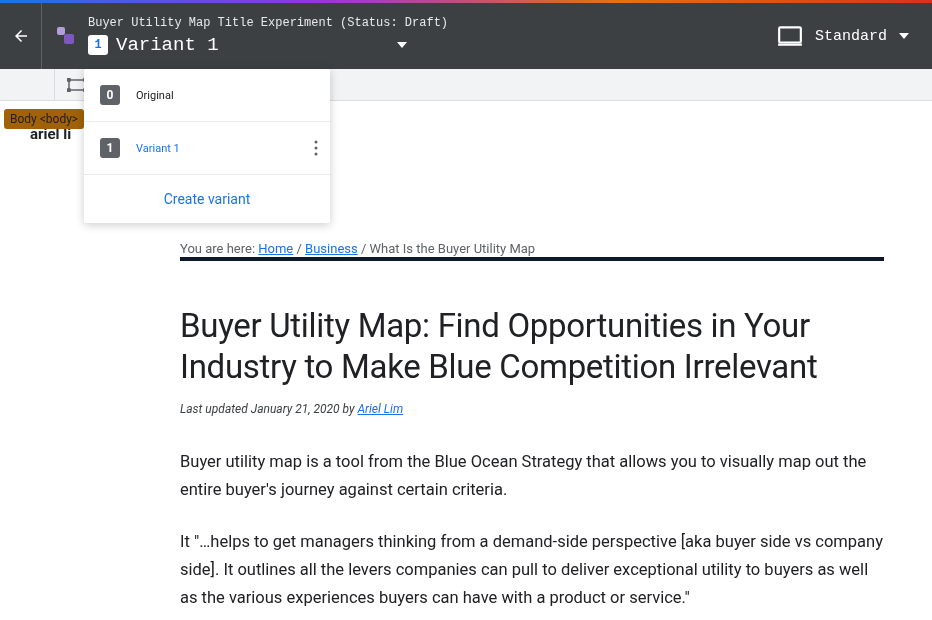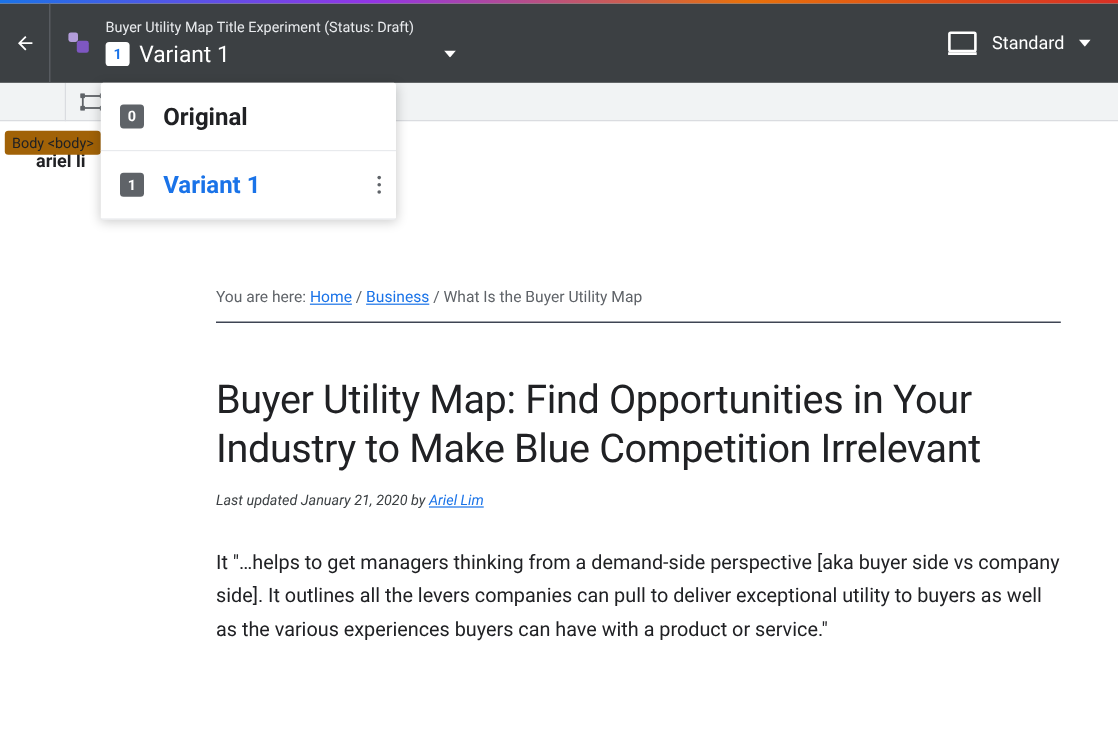--- a/index.html
+++ b/index.html
@@ -7,20 +7,21 @@
     
     .top-gradient { height: 3px; background: linear-gradient(90deg, #1a73e8, #9334e6, #e8710a, #d93025); }
     
     .header {
       background: #3c4043;
       color: #fff;
       display: flex;
       align-items: center;
       height: 66px;
       position: relative;
+      font-family: Liberation Mono, monospace;
     }
     
     .back-btn {
       width: 42px;
       height: 66px;
       display: flex;
       align-items: center;
       justify-content: center;
       border-right: 1px solid #5f6368;
       cursor: pointer;
@@ -150,23 +151,22 @@
       border-radius: 3px;
       display: flex;
       align-items: center;
       justify-content: center;
       font-size: 12px;
       font-weight: 700;
       flex-shrink: 0;
     }
     
     .dropdown-label {
-      font-size: 20px;
-      color: #202124;
-      font-weight: bold;
+      font-size: 11px;
+      color: #202124;
     }
     
     .dropdown-label.active {
       color: #1a73e8;
     }
     
     .dropdown-more {
       position: absolute;
       right: 12px;
       cursor: pointer;
@@ -196,22 +196,22 @@
     
     .page-content {
       margin-left: 180px;
       margin-right: 48px;
       padding-top: 130px;
     }
     
     .breadcrumb {
       font-size: 13px;
       color: #5f6368;
-      padding-bottom: 12px;
-      border-bottom: 1px solid #0f172a;
+      padding-bottom: 1px;
+      border-bottom: 4px solid #0f172a;
       margin-bottom: 44px;
     }
     
     .breadcrumb a {
       color: #1a73e8;
       text-decoration: underline;
     }
     
     .article-title {
       font-size: 33px;
@@ -304,33 +304,35 @@
     <div class="dropdown-badge">1</div>
     <div class="dropdown-label active">Variant 1</div>
     <div class="dropdown-more">
       <svg width="4" height="16" viewBox="0 0 4 16" fill="#5f6368">
           <circle cx="2" cy="2" r="1.5"></circle>
           <circle cx="2" cy="8" r="1.5"></circle>
           <circle cx="2" cy="14" r="1.5"></circle>
         </svg>
     </div>
   </div>
+  <div class="create-variant">Create variant</div>
 </div>
 
 <div class="content-area">
   <div class="preview-text">ariel li</div>
 
   <div class="page-content">
     <div class="breadcrumb">
       <span>You are here: </span><a href="#">Home</a><span> / </span><a href="#">Business</a><span> / What Is the Buyer Utility Map</span>
     </div>
 
     <h1 class="article-title">Buyer Utility Map: Find Opportunities in Your Industry to Make Blue Competition Irrelevant</h1>
 
     <div class="article-meta">
       <span>Last updated January 21, 2020 by </span><a href="#">Ariel Lim</a>
     </div>
 
     <div class="article-body">
+      <p>Buyer utility map is a tool from the Blue Ocean Strategy that allows you to visually map out the entire buyer's journey against certain criteria.</p>
       <p>It "…helps to get managers thinking from a demand-side perspective [aka buyer side vs company side]. It outlines all the levers companies can pull to deliver exceptional utility to buyers as well as the various experiences buyers can have with a product or service."</p>
     </div>
   </div>
 </div>
 
 </body></html>

